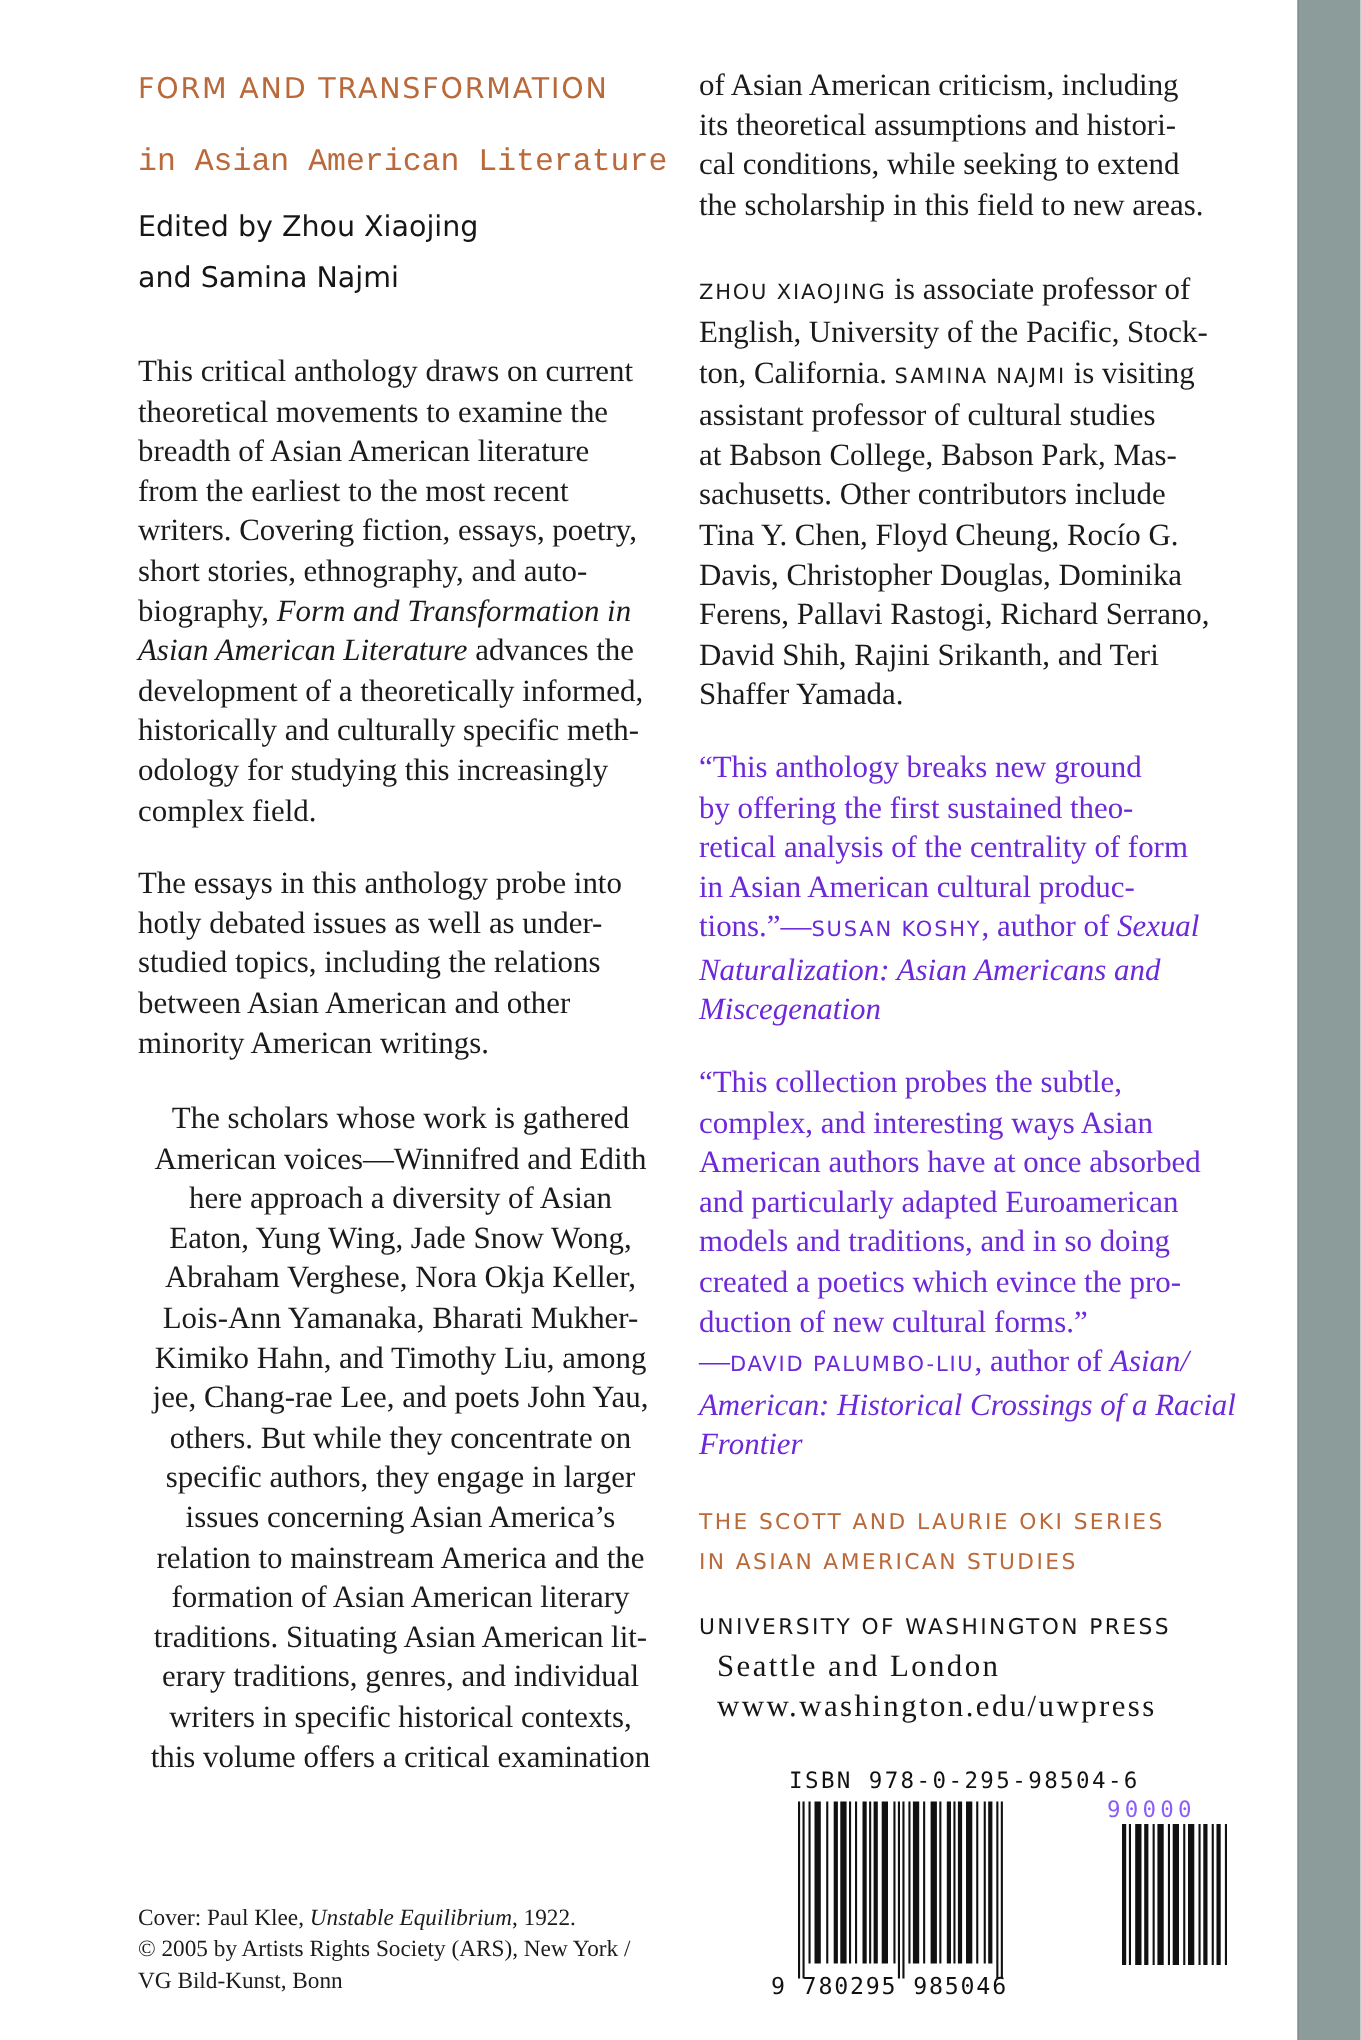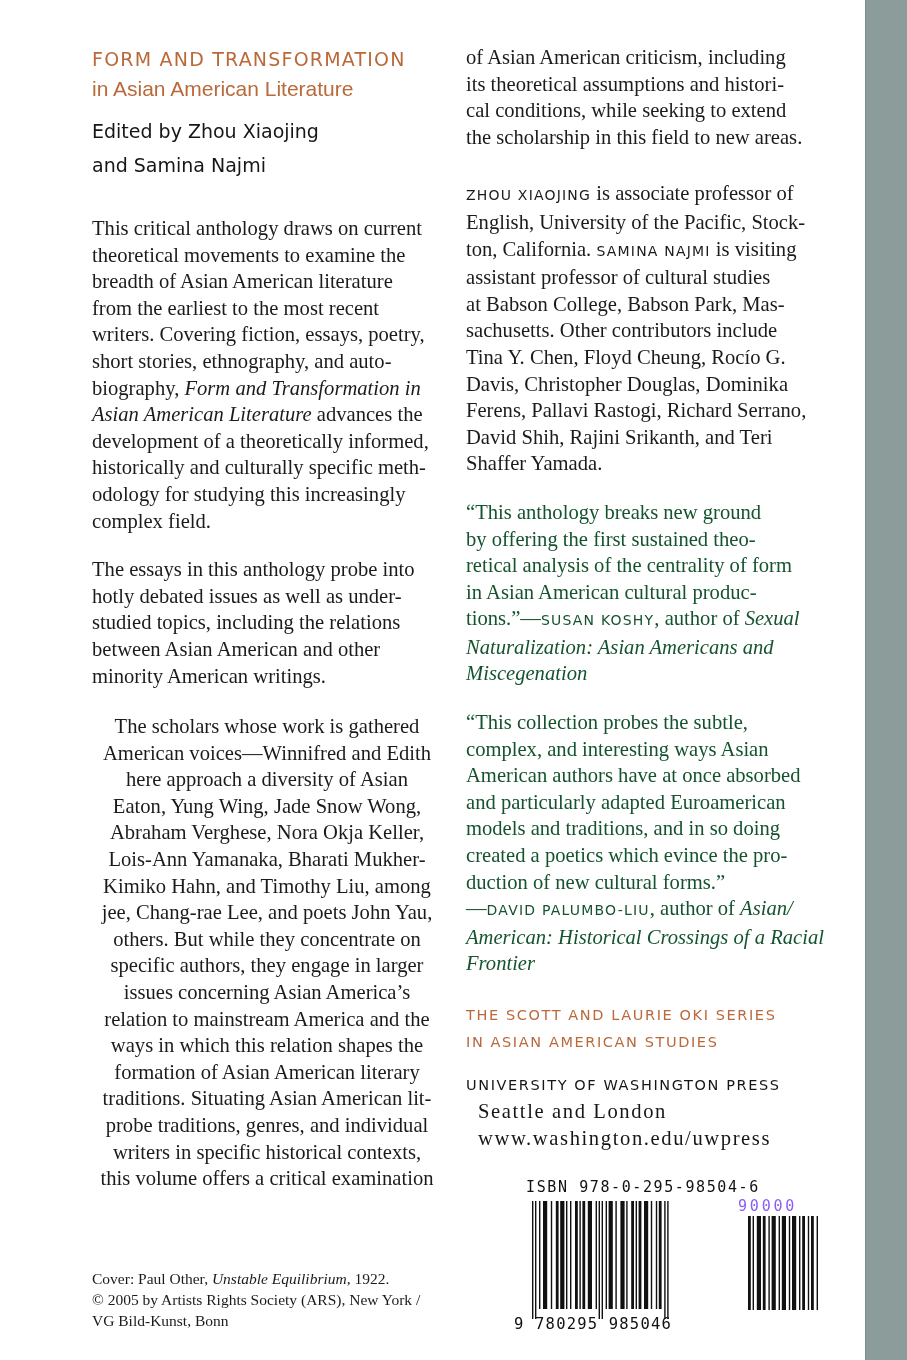--- a/index.html
+++ b/index.html
@@ -17,22 +17,22 @@
   .col { position: absolute; }
   .col-left { left: 92px; top: 44px; width: 350px; }
   .col-right { left: 466px; top: 44px; width: 375px; }
 
   .title-caps {
     font-family: "DejaVu Sans", "Liberation Sans", sans-serif;
     font-size: 19px; letter-spacing: 1.2px; color: #b9693a;
     line-height: 30px; white-space: nowrap;
   }
   .title-sub {
-    font-family: Liberation Sans, sans-serif;
-    font-size: 21px; color: #b9693a; line-height: 30px; white-space: nowrap;
+    font-family: Liberation Mono, monospace;
+    font-size: 21px; color: #b9693a; line-height: 30px; white-space: nowrap; margin-top: 20px;
   }
   .editors {
     font-family: "DejaVu Sans", "Liberation Sans", sans-serif;
     font-size: 19px; color: #161616; line-height: 34px; margin-top: 10px;
     white-space: nowrap;
   }
 
   .body-text {
     font-family: "Liberation Serif", "DejaVu Serif", serif;
     font-size: 20.6px; line-height: 26.6px; color: #1b1b1b;
@@ -46,21 +46,21 @@
   .p3 { margin-top: 24px; text-align: center; }
 
   .credits {
     position: absolute; left: 92px; top: 1268px; width: 360px;
     font-family: "Liberation Serif", "DejaVu Serif", serif;
     font-size: 15.5px; line-height: 21px; color: #1b1b1b;
   }
 
   .r-p0 { margin-top: 0; }
   .r-p1 { margin-top: 30px; }
-  .quote { color: #14532d; }
+  .quote { color: #6d28d9; }
   .q1 { margin-top: 22px; }
   .q2 { margin-top: 22px; }
 
   .series {
     margin-top: 25px;
     font-family: "DejaVu Sans", "Liberation Sans", sans-serif;
     font-size: 14.5px; letter-spacing: 1.6px; color: #b9693a; line-height: 27px;
     white-space: nowrap;
   }
   .publisher {
@@ -131,31 +131,30 @@
     <span class="line">here approach a diversity of Asian</span>
     <span class="line">Eaton, Yung Wing, Jade Snow Wong,</span>
     <span class="line">Abraham Verghese, Nora Okja Keller,</span>
     <span class="line">Lois-Ann Yamanaka, Bharati Mukher-</span>
     <span class="line">Kimiko Hahn, and Timothy Liu, among</span>
     <span class="line">jee, Chang-rae Lee, and poets John Yau,</span>
     <span class="line">others. But while they concentrate on</span>
     <span class="line">specific authors, they engage in larger</span>
     <span class="line">issues concerning Asian America’s</span>
     <span class="line">relation to mainstream America and the</span>
-    <span class="line">ways in which this relation shapes the</span>
     <span class="line">formation of Asian American literary</span>
     <span class="line">traditions. Situating Asian American lit-</span>
-    <span class="line">probe traditions, genres, and individual</span>
+    <span class="line">erary traditions, genres, and individual</span>
     <span class="line">writers in specific historical contexts,</span>
     <span class="line">this volume offers a critical examination</span>
   </div>
 </div>
 
 <div class="credits">
-  <span class="line"><span>Cover: Paul Other, </span><span class="it">Unstable Equilibrium</span><span>, 1922.</span></span>
+  <span class="line"><span>Cover: Paul Klee, </span><span class="it">Unstable Equilibrium</span><span>, 1922.</span></span>
   <span class="line">© 2005 by Artists Rights Society (ARS), New York /</span>
   <span class="line">VG Bild-Kunst, Bonn</span>
 </div>
 
 <div class="col col-right">
   <div class="body-text r-p0">
     <span class="line">of Asian American criticism, including</span>
     <span class="line">its theoretical assumptions and histori-</span>
     <span class="line">cal conditions, while seeking to extend</span>
     <span class="line">the scholarship in this field to new areas.</span>

